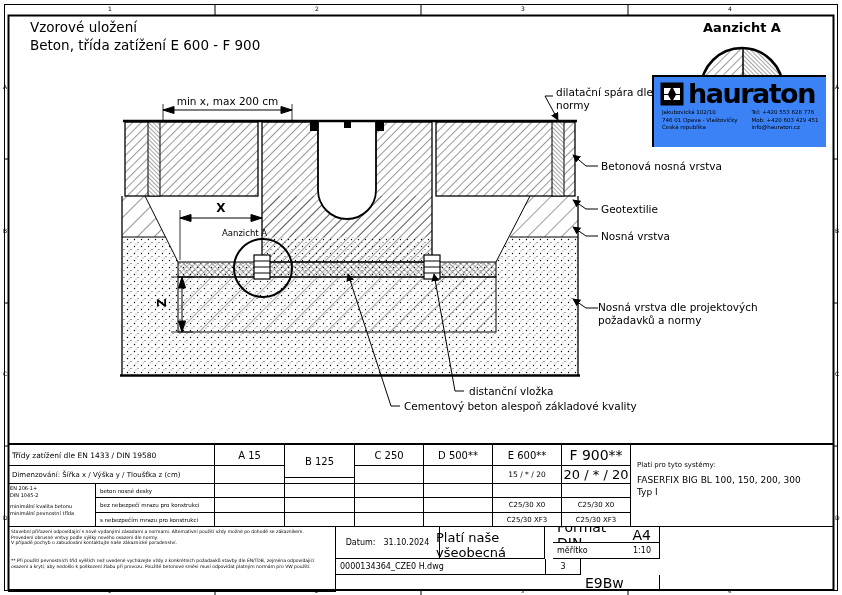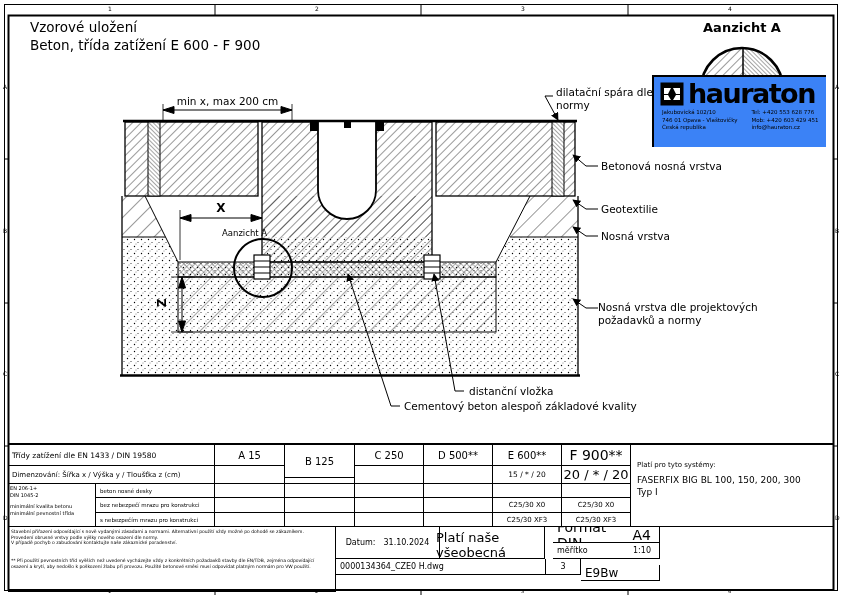--- a/index.html
+++ b/index.html
@@ -250,21 +250,21 @@
     <span>Format DIN</span>
     <span>A4</span>
   </div>
   <div class="cell" style="left:545px;top:98px;width:107px;height:16px;font-size:8px;display:flex;align-items:center;justify-content:space-between;padding:0 8px 0 4px">
     <span>měřítko</span>
     <span>1:10</span>
   </div>
 
   <div class="cell lft" style="left:328px;top:114px;width:210px;height:16px;font-size:8px">0000134364_CZE0 H.dwg</div>
   <div class="cell ctr" style="left:538px;top:114px;width:35px;height:16px;font-size:8px">3</div>
-  <div class="cell lft" style="left:573px;top:120px;width:79px;height:16px;font-size:12px">E9Bw</div>
+  <div class="cell lft" style="left:573px;top:130px;width:79px;height:16px;font-size:14px">E9Bw</div>
 
 </div>
 
 <div class="logo-wrap">
   <div class="logo-row">
     <svg width="24" height="24" viewBox="0 0 24 24">
       <rect x="0.5" y="0.5" width="23" height="23" fill="#000"></rect>
       <polygon points="4,6 11,6 8,12 4,12" fill="#fff"></polygon>
       <polygon points="13,6 20,6 20,12 16,12" fill="#fff"></polygon>
       <polygon points="4,13 8,13 11,18 4,18" fill="#fff"></polygon>

